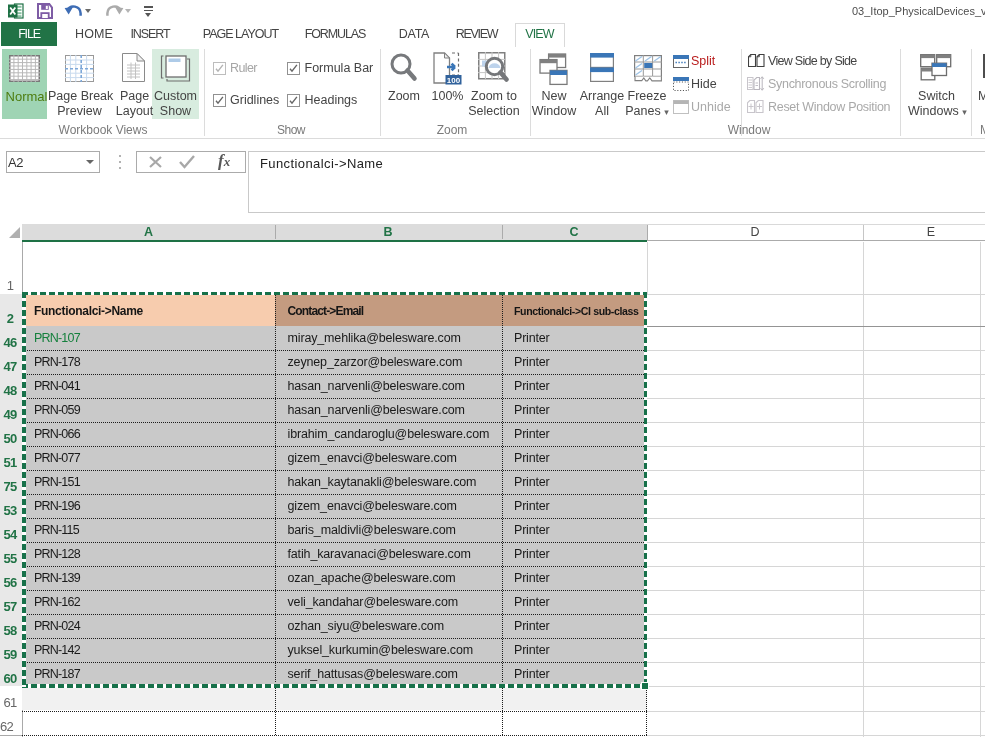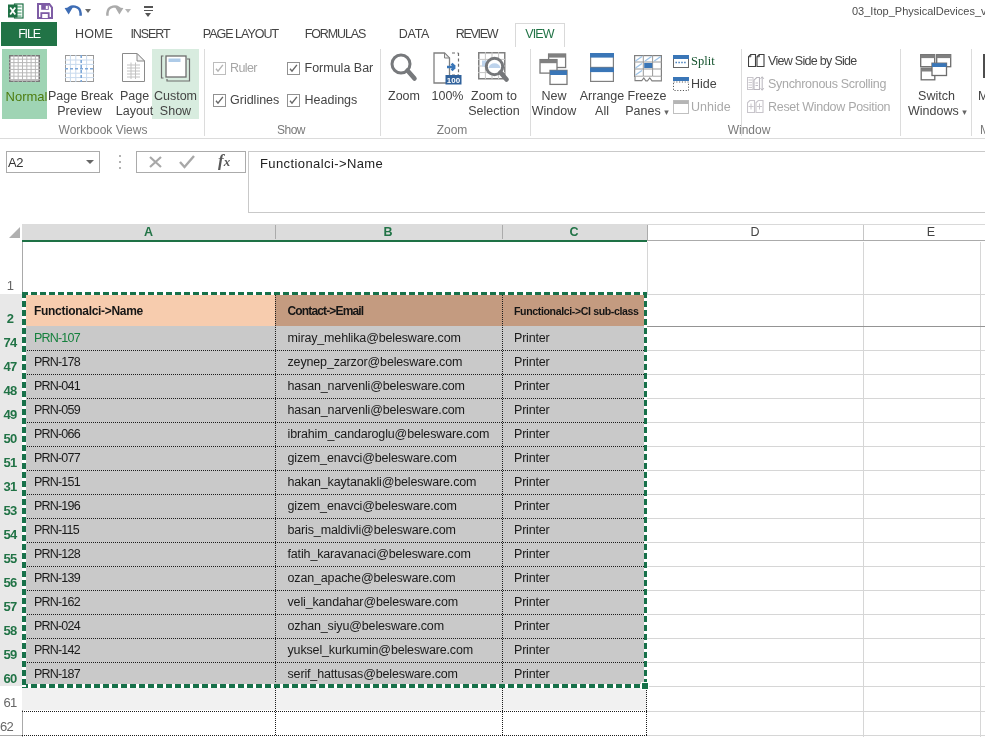--- a/index.html
+++ b/index.html
@@ -186,21 +186,21 @@
 <path d="M2.5 7.5 H14" stroke="#3a76b7" stroke-width="1.4" stroke-dasharray="1.4 1.5"></path>
 </svg>
 <svg class="abs" style="left:673px;top:77px;" width="16" height="14" viewBox="0 0 16 14">
 <rect x="0" y="0" width="16" height="4" fill="#3a76b7"></rect>
 <rect x="0.5" y="5" width="15" height="8.5" fill="#fff" stroke="#555" stroke-width="1" stroke-dasharray="1.1 1.7"></rect>
 </svg>
 <svg class="abs" style="left:673px;top:100px;" width="16" height="14" viewBox="0 0 16 14">
 <rect x="0.5" y="0.5" width="15" height="13" fill="#fff" stroke="#c0c0c0" stroke-width="1"></rect>
 <rect x="0.5" y="0.5" width="15" height="3.5" fill="#b5b5b5"></rect>
 </svg>
-<div class="txt" style="left:691px;top:54px;font-size:12.5px;color:#14532d;font-family:Liberation Serif, serif;">Split</div>
+<div class="txt" style="left:691px;top:54px;font-size:12.5px;color:#b91c1c;">Split</div>
 <div class="txt" style="left:691px;top:77px;font-size:12.5px;color:#444;">Hide</div>
 <div class="txt" style="left:691px;top:100px;font-size:12.5px;color:#a9a9a9;">Unhide</div>
 <svg class="abs" style="left:748px;top:54px;" width="17" height="13" viewBox="0 0 17 13">
 <path d="M2.8 0.5 H7.5 V12.5 H0.5 V2.8 Z" fill="#fff" stroke="#404040" stroke-width="1.1"></path>
 <path d="M2.8 0.5 V2.8 H0.5" fill="none" stroke="#404040" stroke-width="0.9"></path>
 <path d="M11.3 0.5 H16 V12.5 H9 V2.8 Z" fill="#fff" stroke="#404040" stroke-width="1.1"></path>
 <path d="M11.3 0.5 V2.8 H9" fill="none" stroke="#404040" stroke-width="0.9"></path>
 </svg>
 <svg class="abs" style="left:747px;top:76px;" width="18" height="15" viewBox="0 0 18 15">
 <rect x="0.5" y="1.5" width="5.5" height="12" fill="#fff" stroke="#c8c5cb" stroke-width="1"></rect>
@@ -271,39 +271,39 @@
 <div class="abs" style="left:863px;top:225px;width:1px;height:15px;background:#c6c6c6;"></div>
 <div class="abs" style="left:647px;top:225px;width:1px;height:15px;background:#ababab;"></div>
 <div class="abs" style="left:21.5px;top:242px;width:1px;height:495px;background:#a9a9a9;"></div>
 <div class="abs" style="left:0;top:242px;width:21.5px;height:51.5px;background:#ffffff;"></div>
     <div class="txt" style="left:0;top:280.0px;width:20px;height:14px;line-height:12px;text-align:center;font-size:13px;letter-spacing:-0.7px;font-weight:400;color:#666;">1</div>
     <div class="abs" style="left:0;top:293.5px;width:21.5px;height:1px;background:#a9a9a9;"></div>
 <div class="abs" style="left:0;top:293.5px;width:21.5px;height:32.5px;background:#e8e8e8;"></div>
     <div class="txt" style="left:0;top:312.5px;width:20px;height:14px;line-height:12px;text-align:center;font-size:13px;letter-spacing:-0.7px;font-weight:600;color:#217346;">2</div>
     <div class="abs" style="left:0;top:326.0px;width:21.5px;height:1px;background:#a9a9a9;"></div>
 <div class="abs" style="left:0;top:326.0px;width:21.5px;height:24.0px;background:#e8e8e8;"></div>
-    <div class="txt" style="left:0;top:336.5px;width:20px;height:14px;line-height:12px;text-align:center;font-size:13px;letter-spacing:-0.7px;font-weight:600;color:#217346;">74</div>
+    <div class="txt" style="left:0;top:336.5px;width:20px;height:14px;line-height:12px;text-align:center;font-size:13px;letter-spacing:-0.7px;font-weight:600;color:#217346;">46</div>
     <div class="abs" style="left:0;top:350.0px;width:21.5px;height:1px;background:#a9a9a9;"></div>
 <div class="abs" style="left:0;top:350.0px;width:21.5px;height:24.0px;background:#e8e8e8;"></div>
     <div class="txt" style="left:0;top:360.5px;width:20px;height:14px;line-height:12px;text-align:center;font-size:13px;letter-spacing:-0.7px;font-weight:600;color:#217346;">47</div>
     <div class="abs" style="left:0;top:374.0px;width:21.5px;height:1px;background:#a9a9a9;"></div>
 <div class="abs" style="left:0;top:374.0px;width:21.5px;height:24.0px;background:#e8e8e8;"></div>
     <div class="txt" style="left:0;top:384.5px;width:20px;height:14px;line-height:12px;text-align:center;font-size:13px;letter-spacing:-0.7px;font-weight:600;color:#217346;">48</div>
     <div class="abs" style="left:0;top:398.0px;width:21.5px;height:1px;background:#a9a9a9;"></div>
 <div class="abs" style="left:0;top:398.0px;width:21.5px;height:24.0px;background:#e8e8e8;"></div>
     <div class="txt" style="left:0;top:408.5px;width:20px;height:14px;line-height:12px;text-align:center;font-size:13px;letter-spacing:-0.7px;font-weight:600;color:#217346;">49</div>
     <div class="abs" style="left:0;top:422.0px;width:21.5px;height:1px;background:#a9a9a9;"></div>
 <div class="abs" style="left:0;top:422.0px;width:21.5px;height:24.0px;background:#e8e8e8;"></div>
     <div class="txt" style="left:0;top:432.5px;width:20px;height:14px;line-height:12px;text-align:center;font-size:13px;letter-spacing:-0.7px;font-weight:600;color:#217346;">50</div>
     <div class="abs" style="left:0;top:446.0px;width:21.5px;height:1px;background:#a9a9a9;"></div>
 <div class="abs" style="left:0;top:446.0px;width:21.5px;height:24.0px;background:#e8e8e8;"></div>
     <div class="txt" style="left:0;top:456.5px;width:20px;height:14px;line-height:12px;text-align:center;font-size:13px;letter-spacing:-0.7px;font-weight:600;color:#217346;">51</div>
     <div class="abs" style="left:0;top:470.0px;width:21.5px;height:1px;background:#a9a9a9;"></div>
 <div class="abs" style="left:0;top:470.0px;width:21.5px;height:24.0px;background:#e8e8e8;"></div>
-    <div class="txt" style="left:0;top:480.5px;width:20px;height:14px;line-height:12px;text-align:center;font-size:13px;letter-spacing:-0.7px;font-weight:600;color:#217346;">31</div>
+    <div class="txt" style="left:0;top:480.5px;width:20px;height:14px;line-height:12px;text-align:center;font-size:13px;letter-spacing:-0.7px;font-weight:600;color:#217346;">75</div>
     <div class="abs" style="left:0;top:494.0px;width:21.5px;height:1px;background:#a9a9a9;"></div>
 <div class="abs" style="left:0;top:494.0px;width:21.5px;height:24.0px;background:#e8e8e8;"></div>
     <div class="txt" style="left:0;top:504.5px;width:20px;height:14px;line-height:12px;text-align:center;font-size:13px;letter-spacing:-0.7px;font-weight:600;color:#217346;">53</div>
     <div class="abs" style="left:0;top:518.0px;width:21.5px;height:1px;background:#a9a9a9;"></div>
 <div class="abs" style="left:0;top:518.0px;width:21.5px;height:24.0px;background:#e8e8e8;"></div>
     <div class="txt" style="left:0;top:528.5px;width:20px;height:14px;line-height:12px;text-align:center;font-size:13px;letter-spacing:-0.7px;font-weight:600;color:#217346;">54</div>
     <div class="abs" style="left:0;top:542.0px;width:21.5px;height:1px;background:#a9a9a9;"></div>
 <div class="abs" style="left:0;top:542.0px;width:21.5px;height:24.0px;background:#e8e8e8;"></div>
     <div class="txt" style="left:0;top:552.5px;width:20px;height:14px;line-height:12px;text-align:center;font-size:13px;letter-spacing:-0.7px;font-weight:600;color:#217346;">55</div>
     <div class="abs" style="left:0;top:566.0px;width:21.5px;height:1px;background:#a9a9a9;"></div>

